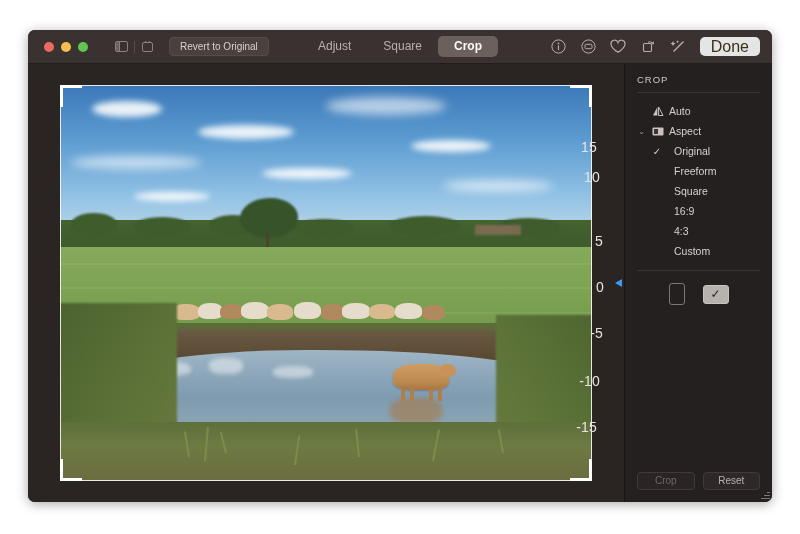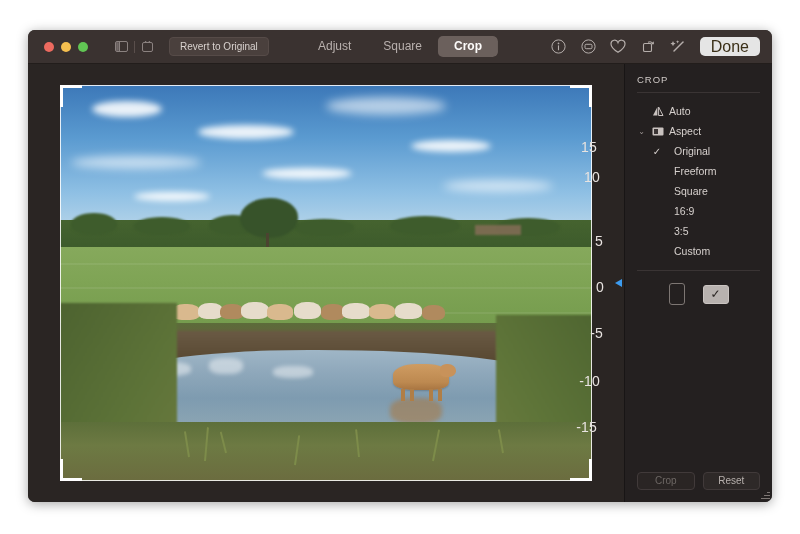--- a/index.html
+++ b/index.html
@@ -610,21 +610,21 @@
         <div class="side-row aspect-row">
           <span class="check"></span>
           <span class="aspect-label">Square</span>
         </div>
         <div class="side-row aspect-row">
           <span class="check"></span>
           <span class="aspect-label">16:9</span>
         </div>
         <div class="side-row aspect-row">
           <span class="check"></span>
-          <span class="aspect-label">3:5</span>
+          <span class="aspect-label">4:3</span>
         </div>
         <div class="side-row aspect-row">
           <span class="check"></span>
           <span class="aspect-label">Custom</span>
         </div>
 
         <div class="orient-rule"></div>
         <div class="orient-row">
           <div class="orient-btn"></div>
           <div class="orient-btn landscape">

